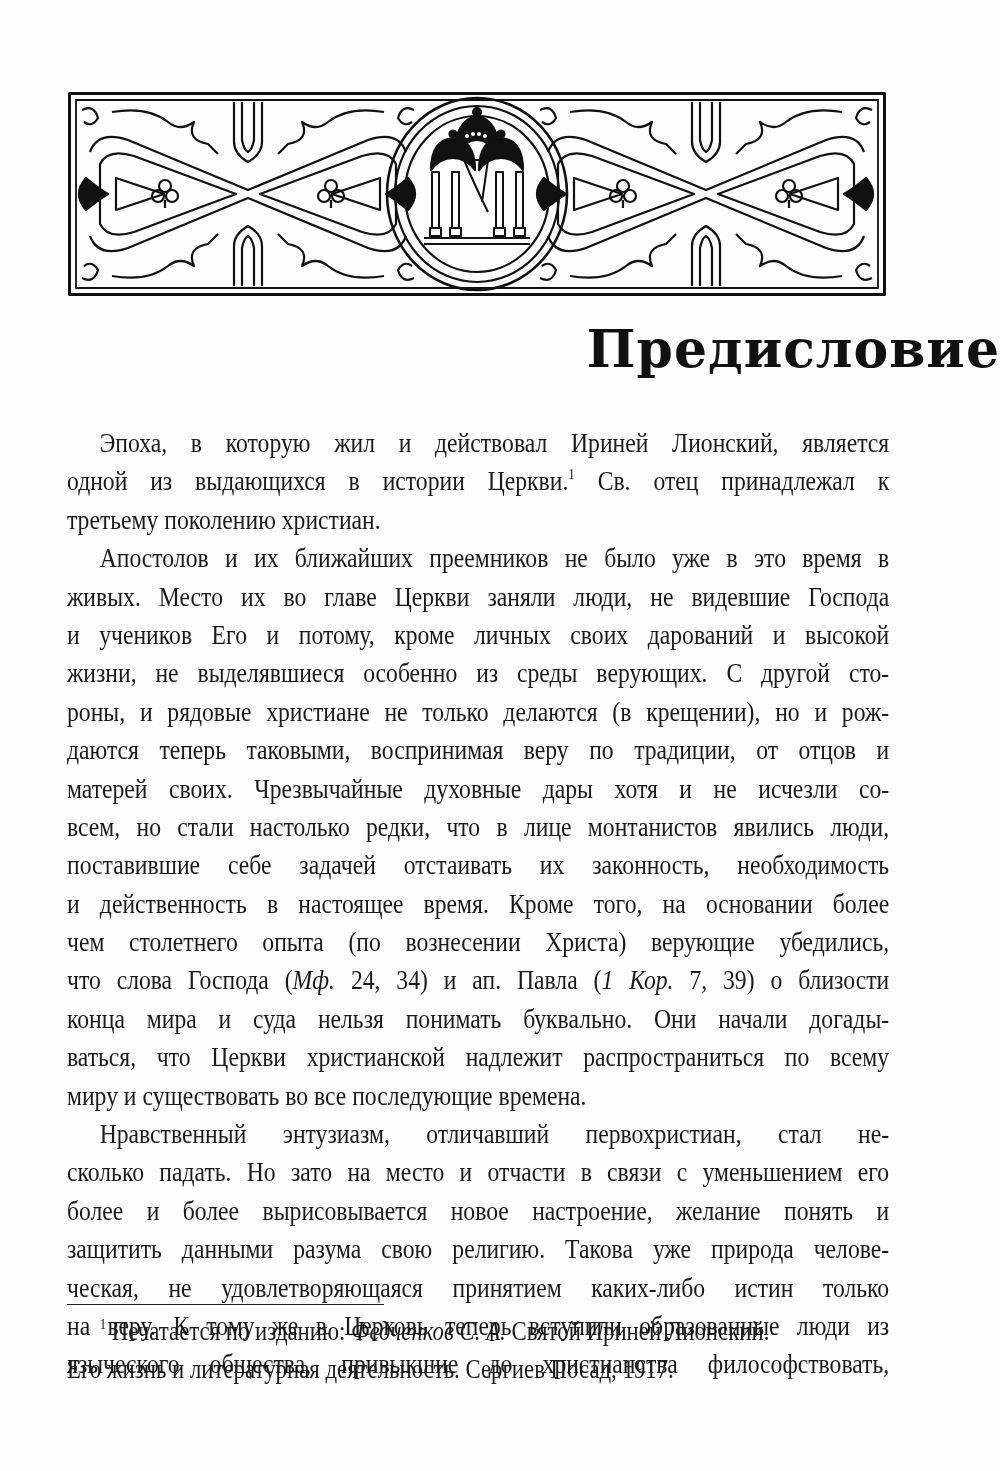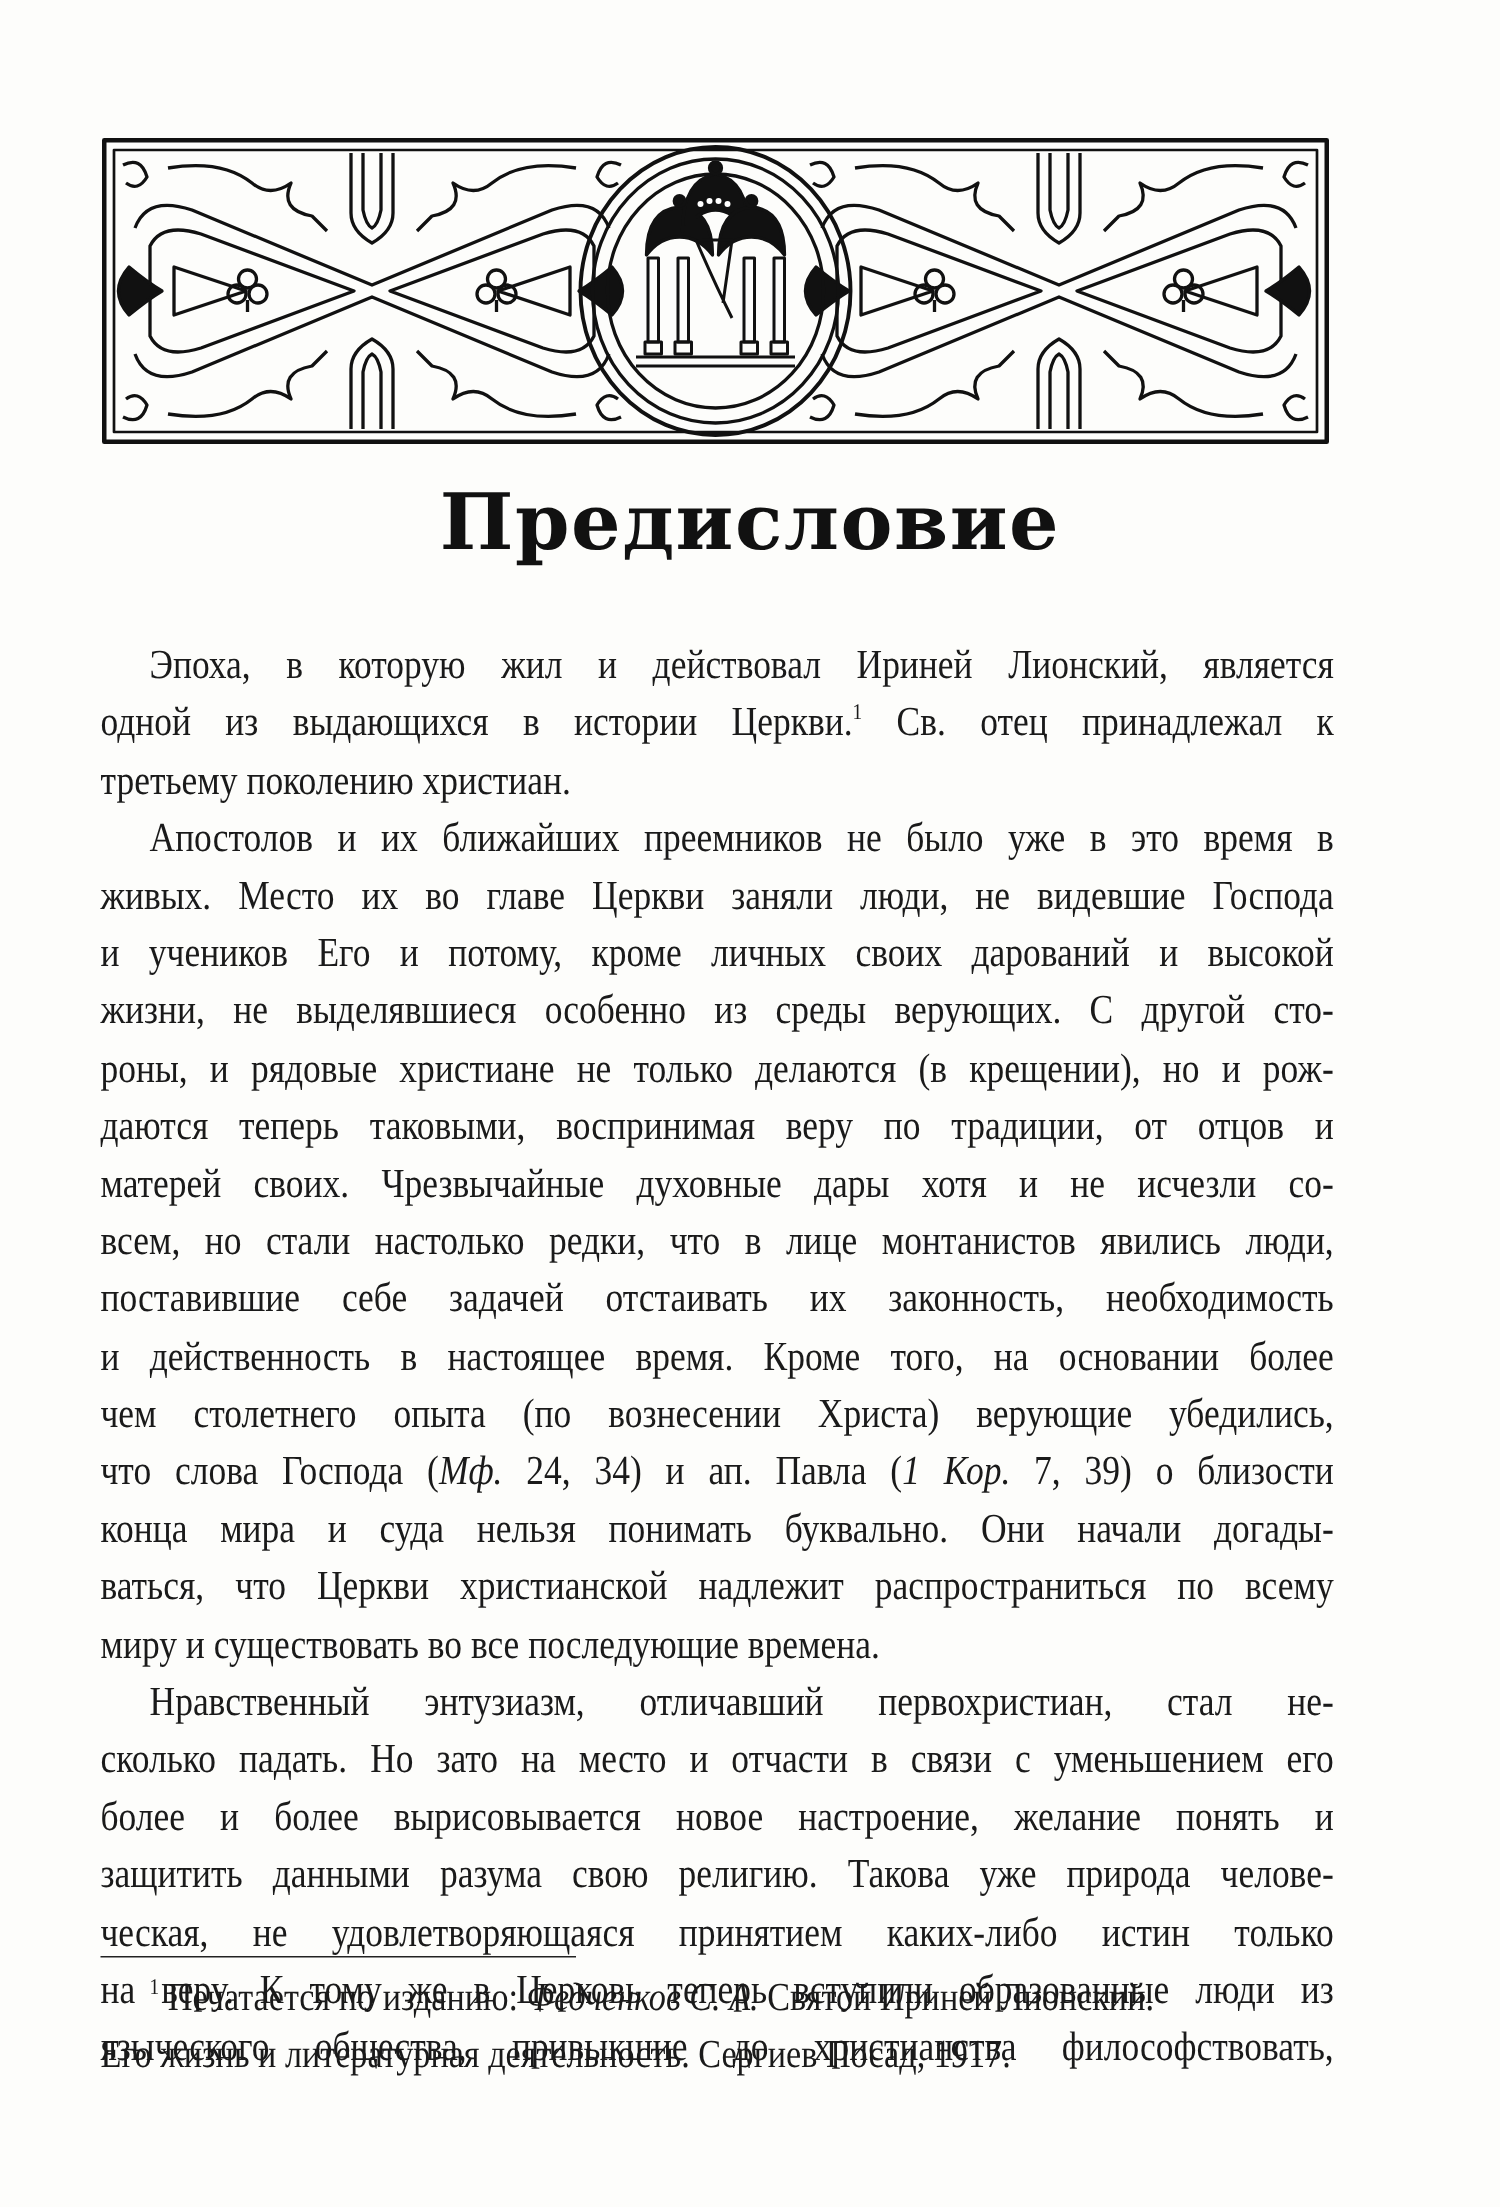--- a/index.html
+++ b/index.html
@@ -5,21 +5,21 @@
   html, body { margin: 0; padding: 0; }
   body {
     width: 1000px; height: 1471px; background: #fdfdfb; position: relative; overflow: hidden;
     font-family: "Liberation Serif", "DejaVu Serif", serif; color: #1a1a1a;
   }
   .ornament {
     position: absolute; left: 68px; top: 92px; width: 818px; height: 204px;
   }
   .ornament svg { width: 100%; height: 100%; display: block; }
   .title {
-    position: absolute; left: 0; right: 0; top: 318px; text-align: center;
+    position: absolute; left: 0; right: 0; top: 318px; text-align: right;
     font-family: "DejaVu Serif", serif; font-weight: bold; font-size: 52px; letter-spacing: 1px;
     color: #111;
   }
   .text {
     position: absolute; left: 67px; width: 822px; top: 424px;
     font-size: 27.5px; line-height: 38.4px; text-align: justify; text-align-last: justify;
     transform: scaleX(0.86); transform-origin: left top; width: 956px;
   }
   .line { display: block; white-space: nowrap; text-align: justify; text-align-last: justify; height: 38.4px; }
   .line.last { text-align-last: left; }

